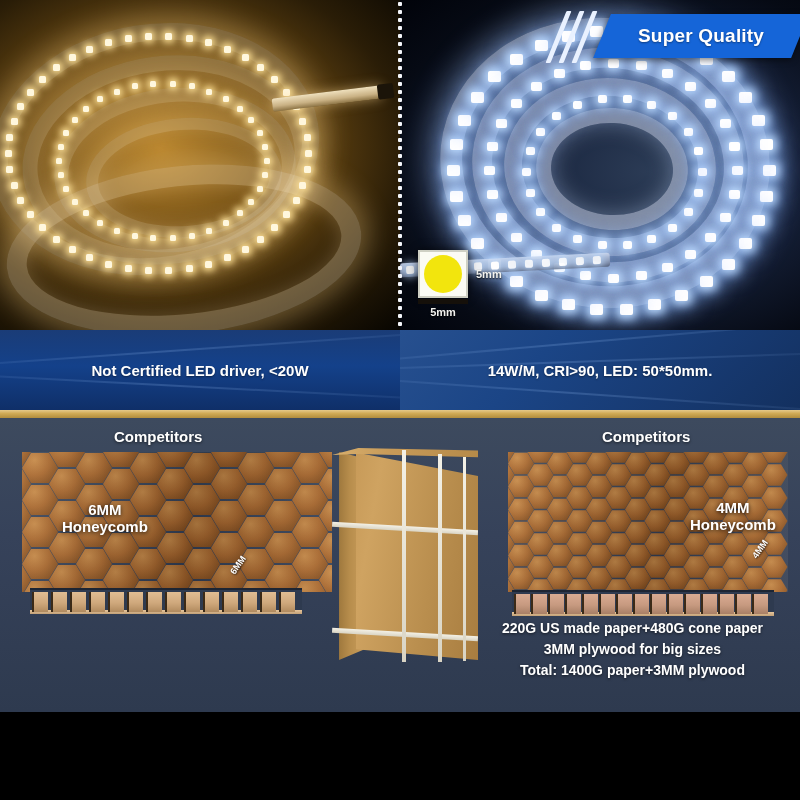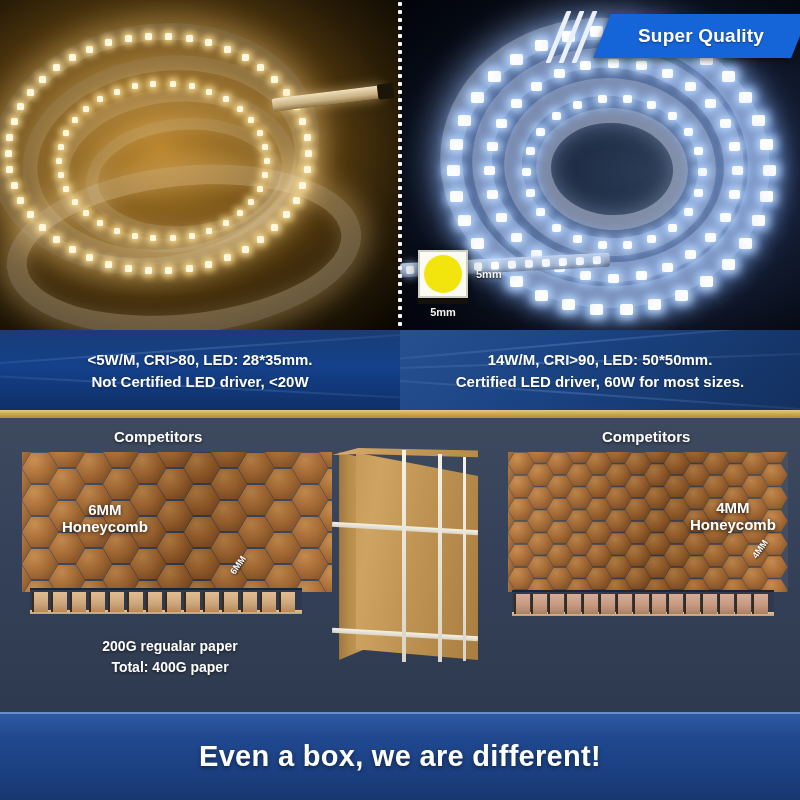--- a/index.html
+++ b/index.html
@@ -537,31 +537,29 @@
         <i style="top: 410px;"></i>
       </div>
   </div>
 
   <div class="specband">
     <div class="spec left">
       <div class="swoosh">
         <b style="top:18px; transform:rotate(-4deg);"></b>
         <b style="top:56px; transform:rotate(3deg);"></b>
       </div>
-      <div class="ln">&lt;5W/M, CRI&gt;80, LED: 28*35mm.</div>
       <div class="ln">Not Certified LED driver, &lt;20W</div>
     </div>
     <div class="spec right">
       <div class="swoosh">
         <b style="top:10px; transform:rotate(-5deg);"></b>
         <b style="top:30px; transform:rotate(-2deg);"></b>
         <b style="top:64px; transform:rotate(4deg);"></b>
       </div>
       <div class="ln">14W/M, CRI&gt;90, LED: 50*50mm.</div>
-      <div class="ln">Certified LED driver, 60W for most sizes.</div>
     </div>
   </div>
 
   <div class="goldbar"></div>
 
   <div class="boxsec">
 
     <div class="colhead l">Competitors</div>
     <div class="colhead r">Competitors</div>
 
@@ -799,25 +797,22 @@
       <span class="topedge"></span>
       <span class="seam s1"></span>
       <span class="seam s2"></span>
       <span class="band h1"></span>
       <span class="band h2"></span>
       <span class="band v1"></span>
       <span class="band v2"></span>
       <span class="band v3"></span>
     </div>
 
-    <div class="desc l">
-      <div>200G regualar paper</div>
-      <div>Total: 400G paper</div>
+    <div class="desc r">
+      <div>220G US made paper+480G cone paper</div>
+      <div>3MM plywood for big sizes</div>
+      <div>Total: 1400G paper+3MM plywood</div>
     </div>
   </div>
 
-  <div class="footer">
-    <span class="hl"></span>
-    <span class="tagline">Even a box, we are different!</span>
-  </div>
 
   <div class="frame"></div>
 </div>
 
 </body></html>

